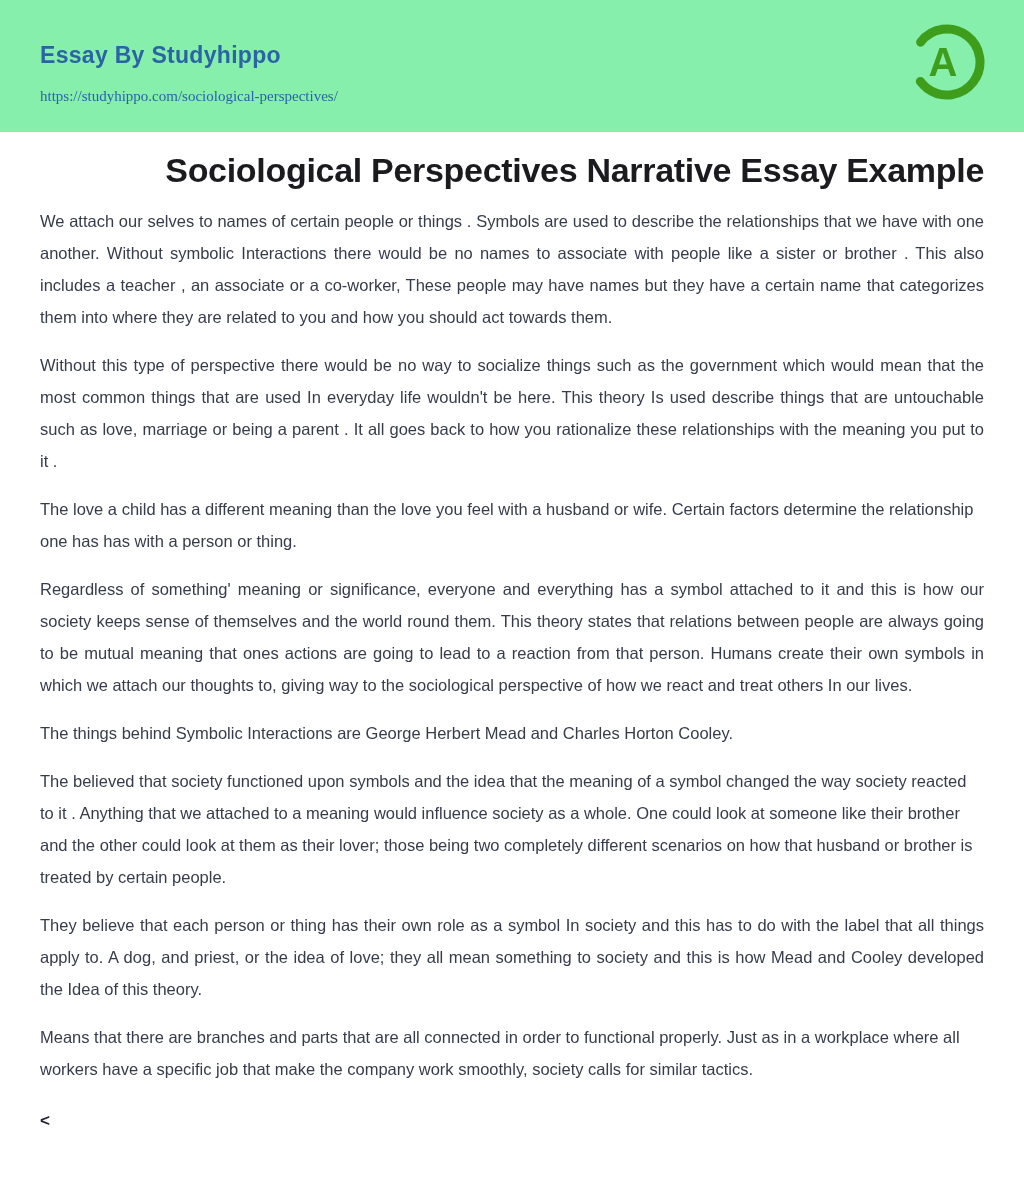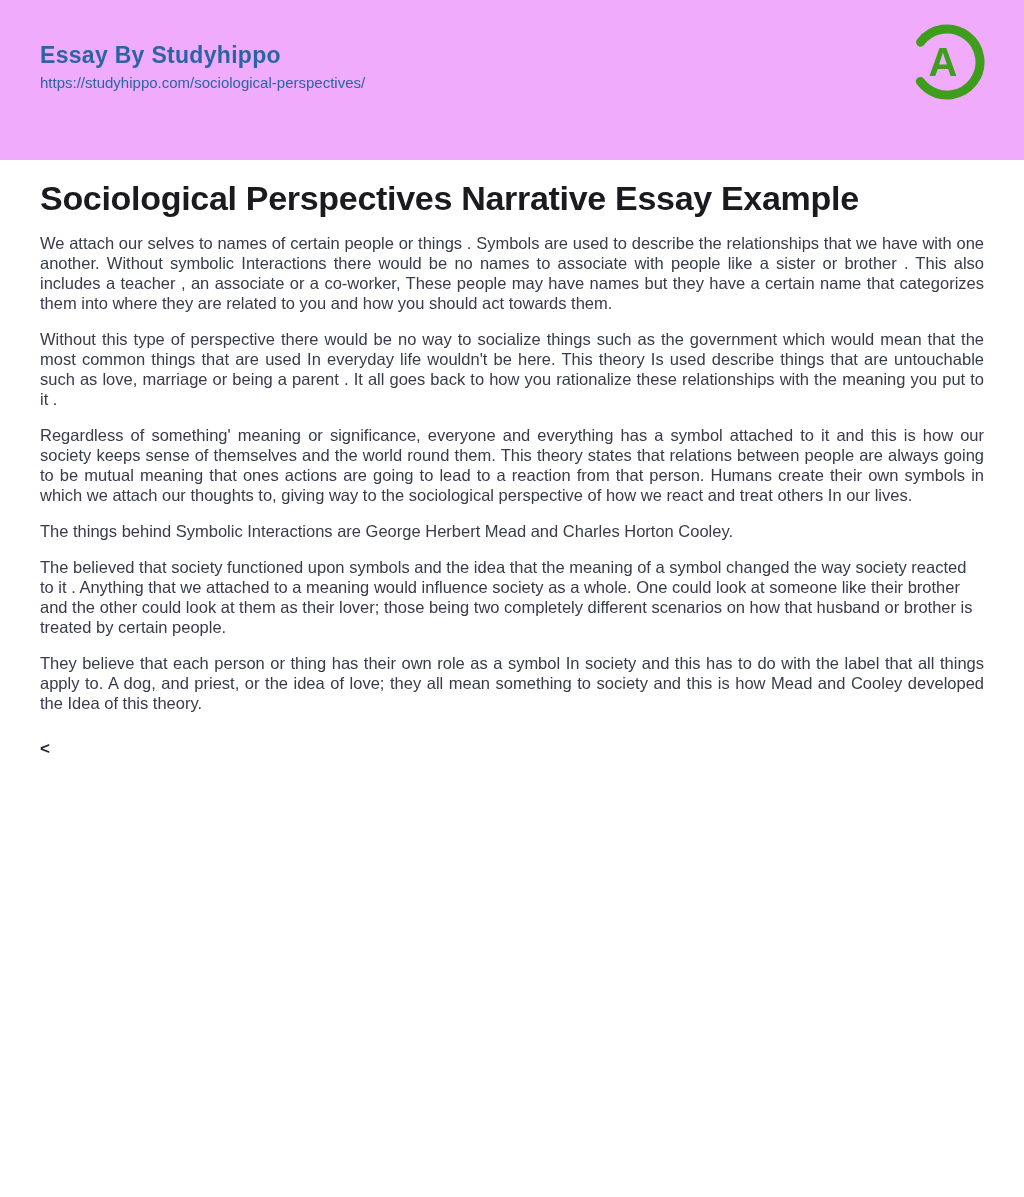--- a/index.html
+++ b/index.html
@@ -10,35 +10,36 @@
     height: 1197px;
     background: #ffffff;
     font-family: "Liberation Sans", sans-serif;
     overflow: hidden;
   }
 
   
   .header {
     position: relative;
     width: 100%;
-    height: 160px;
-    background: #f0abfc;
+    height: 132px;
+    background: #86efac;
     padding: 0 40px;
   }
   .header-title {
     padding-top: 42px;
     font-size: 23px;
     font-weight: bold;
     letter-spacing: 0.3px;
     color: #2a64a5;
   }
   .header-url {
-    margin-top: 5px;
+    margin-top: 19px;
     font-size: 15px;
     color: #2a64a5;
+    font-family: Liberation Serif, serif;
   }
   .logo {
     position: absolute;
     top: 23px;
     right: 38px;
     width: 78px;
     height: 78px;
   }
   .logo text {
     font-family: "Liberation Sans", sans-serif;
@@ -48,25 +49,26 @@
   .content {
     padding: 0 40px;
   }
   .page-title {
     margin: 20px 0 6px 0;
     font-size: 34px;
     line-height: 37px;
     font-weight: bold;
     letter-spacing: -0.3px;
     color: #1b1b1f;
+    text-align: right;
   }
   .para {
     margin: 16px 0;
     font-size: 16.5px;
-    line-height: 20px;
+    line-height: 32px;
     color: #373c4b;
   }
   .justify { text-align: justify; }
   .trailing-fragment {
     margin-top: 26px;
     font-size: 17px;
     font-weight: bold;
     color: #20242e;
   }
 </style>
@@ -80,19 +82,21 @@
     <circle cx="39" cy="39" r="33" fill="none" stroke="#3e9e1c" stroke-width="9" stroke-linecap="round" stroke-dasharray="165 42.35" transform="rotate(-143 39 39)"></circle>
     <text x="35" y="53" text-anchor="middle" font-size="40" font-weight="bold" fill="#3e9e1c">A</text>
   </svg>
 </header>
 
 <main class="content">
   <h1 class="page-title">Sociological Perspectives Narrative Essay Example</h1>
 
   <p class="para justify">We attach our selves to names of certain people or things . Symbols are used to describe the relationships that we have with one another. Without symbolic Interactions there would be no names to associate with people like a sister or brother . This also includes a teacher , an associate or a co-worker, These people may have names but they have a certain name that categorizes them into where they are related to you and how you should act towards them.</p>
   <p class="para justify">Without this type of perspective there would be no way to socialize things such as the government which would mean that the most common things that are used In everyday life wouldn't be here. This theory Is used describe things that are untouchable such as love, marriage or being a parent . It all goes back to how you rationalize these relationships with the meaning you put to it .</p>
+  <p class="para">The love a child has a different meaning than the love you feel with a husband or wife. Certain factors determine the relationship one has has with a person or thing.</p>
   <p class="para justify">Regardless of something' meaning or significance, everyone and everything has a symbol attached to it and this is how our society keeps sense of themselves and the world round them. This theory states that relations between people are always going to be mutual meaning that ones actions are going to lead to a reaction from that person. Humans create their own symbols in which we attach our thoughts to, giving way to the sociological perspective of how we react and treat others In our lives.</p>
   <p class="para">The things behind Symbolic Interactions are George Herbert Mead and Charles Horton Cooley.</p>
   <p class="para">The believed that society functioned upon symbols and the idea that the meaning of a symbol changed the way society reacted to it . Anything that we attached to a meaning would influence society as a whole. One could look at someone like their brother and the other could look at them as their lover; those being two completely different scenarios on how that husband or brother is treated by certain people.</p>
   <p class="para justify">They believe that each person or thing has their own role as a symbol In society and this has to do with the label that all things apply to. A dog, and priest, or the idea of love; they all mean something to society and this is how Mead and Cooley developed the Idea of this theory.</p>
+  <p class="para">Means that there are branches and parts that are all connected in order to functional properly. Just as in a workplace where all workers have a specific job that make the company work smoothly, society calls for similar tactics.</p>
 
   <div class="trailing-fragment">&lt;</div>
 </main>
 
 </body></html>

